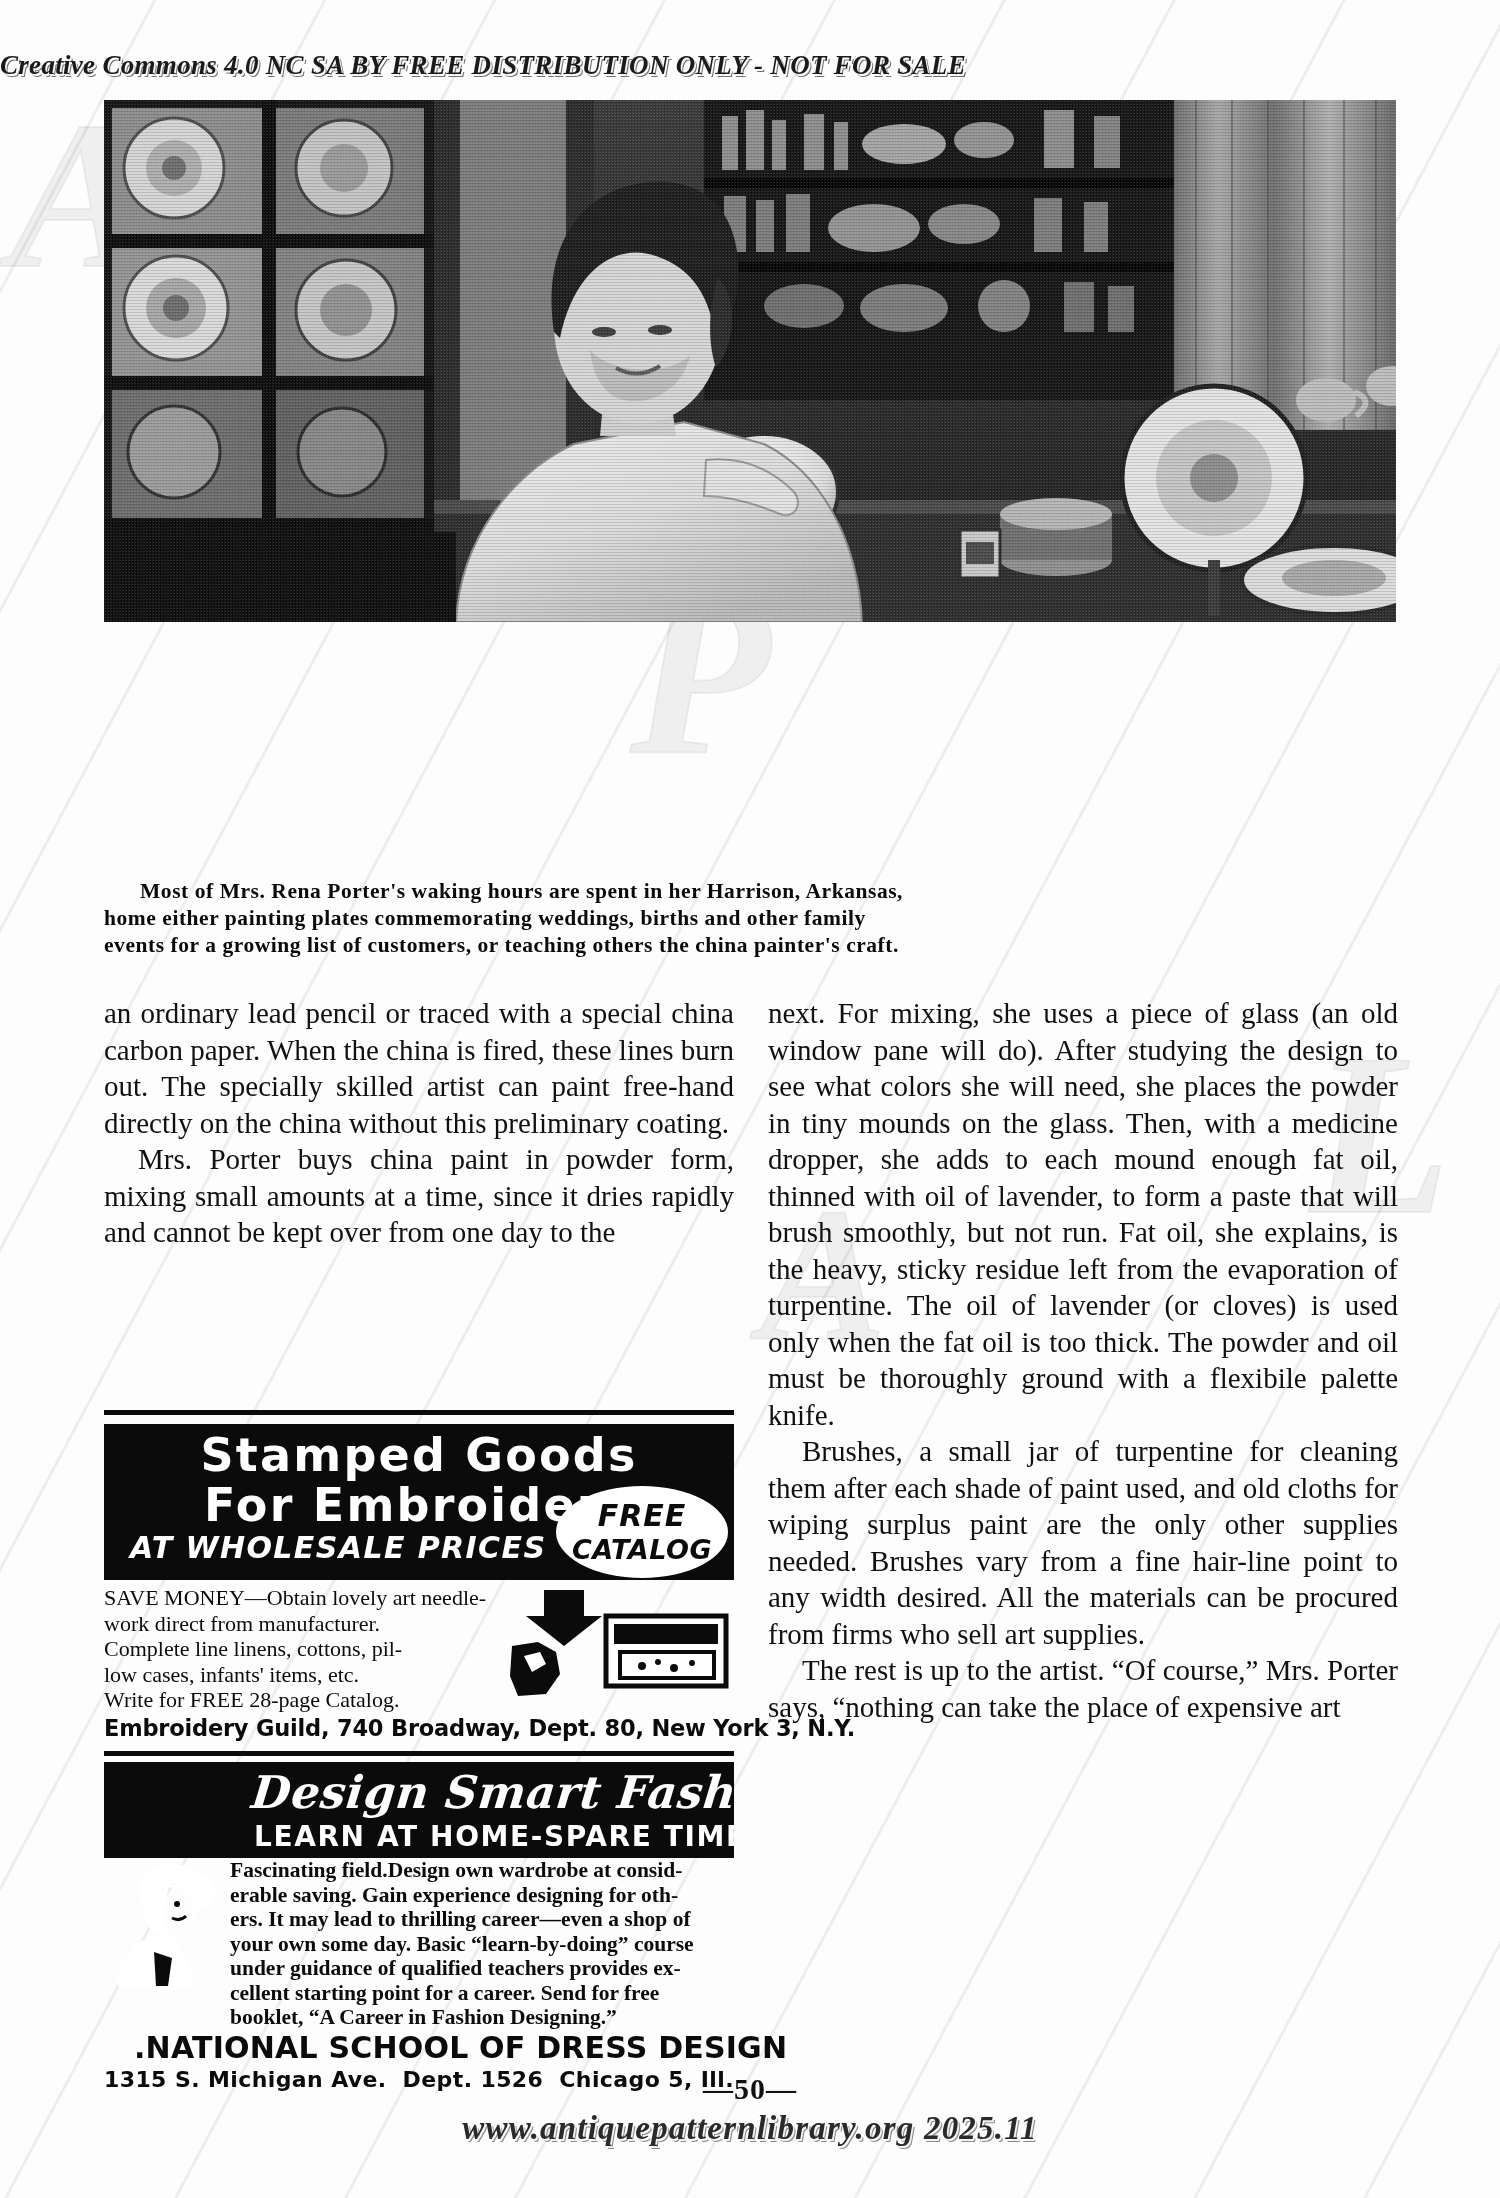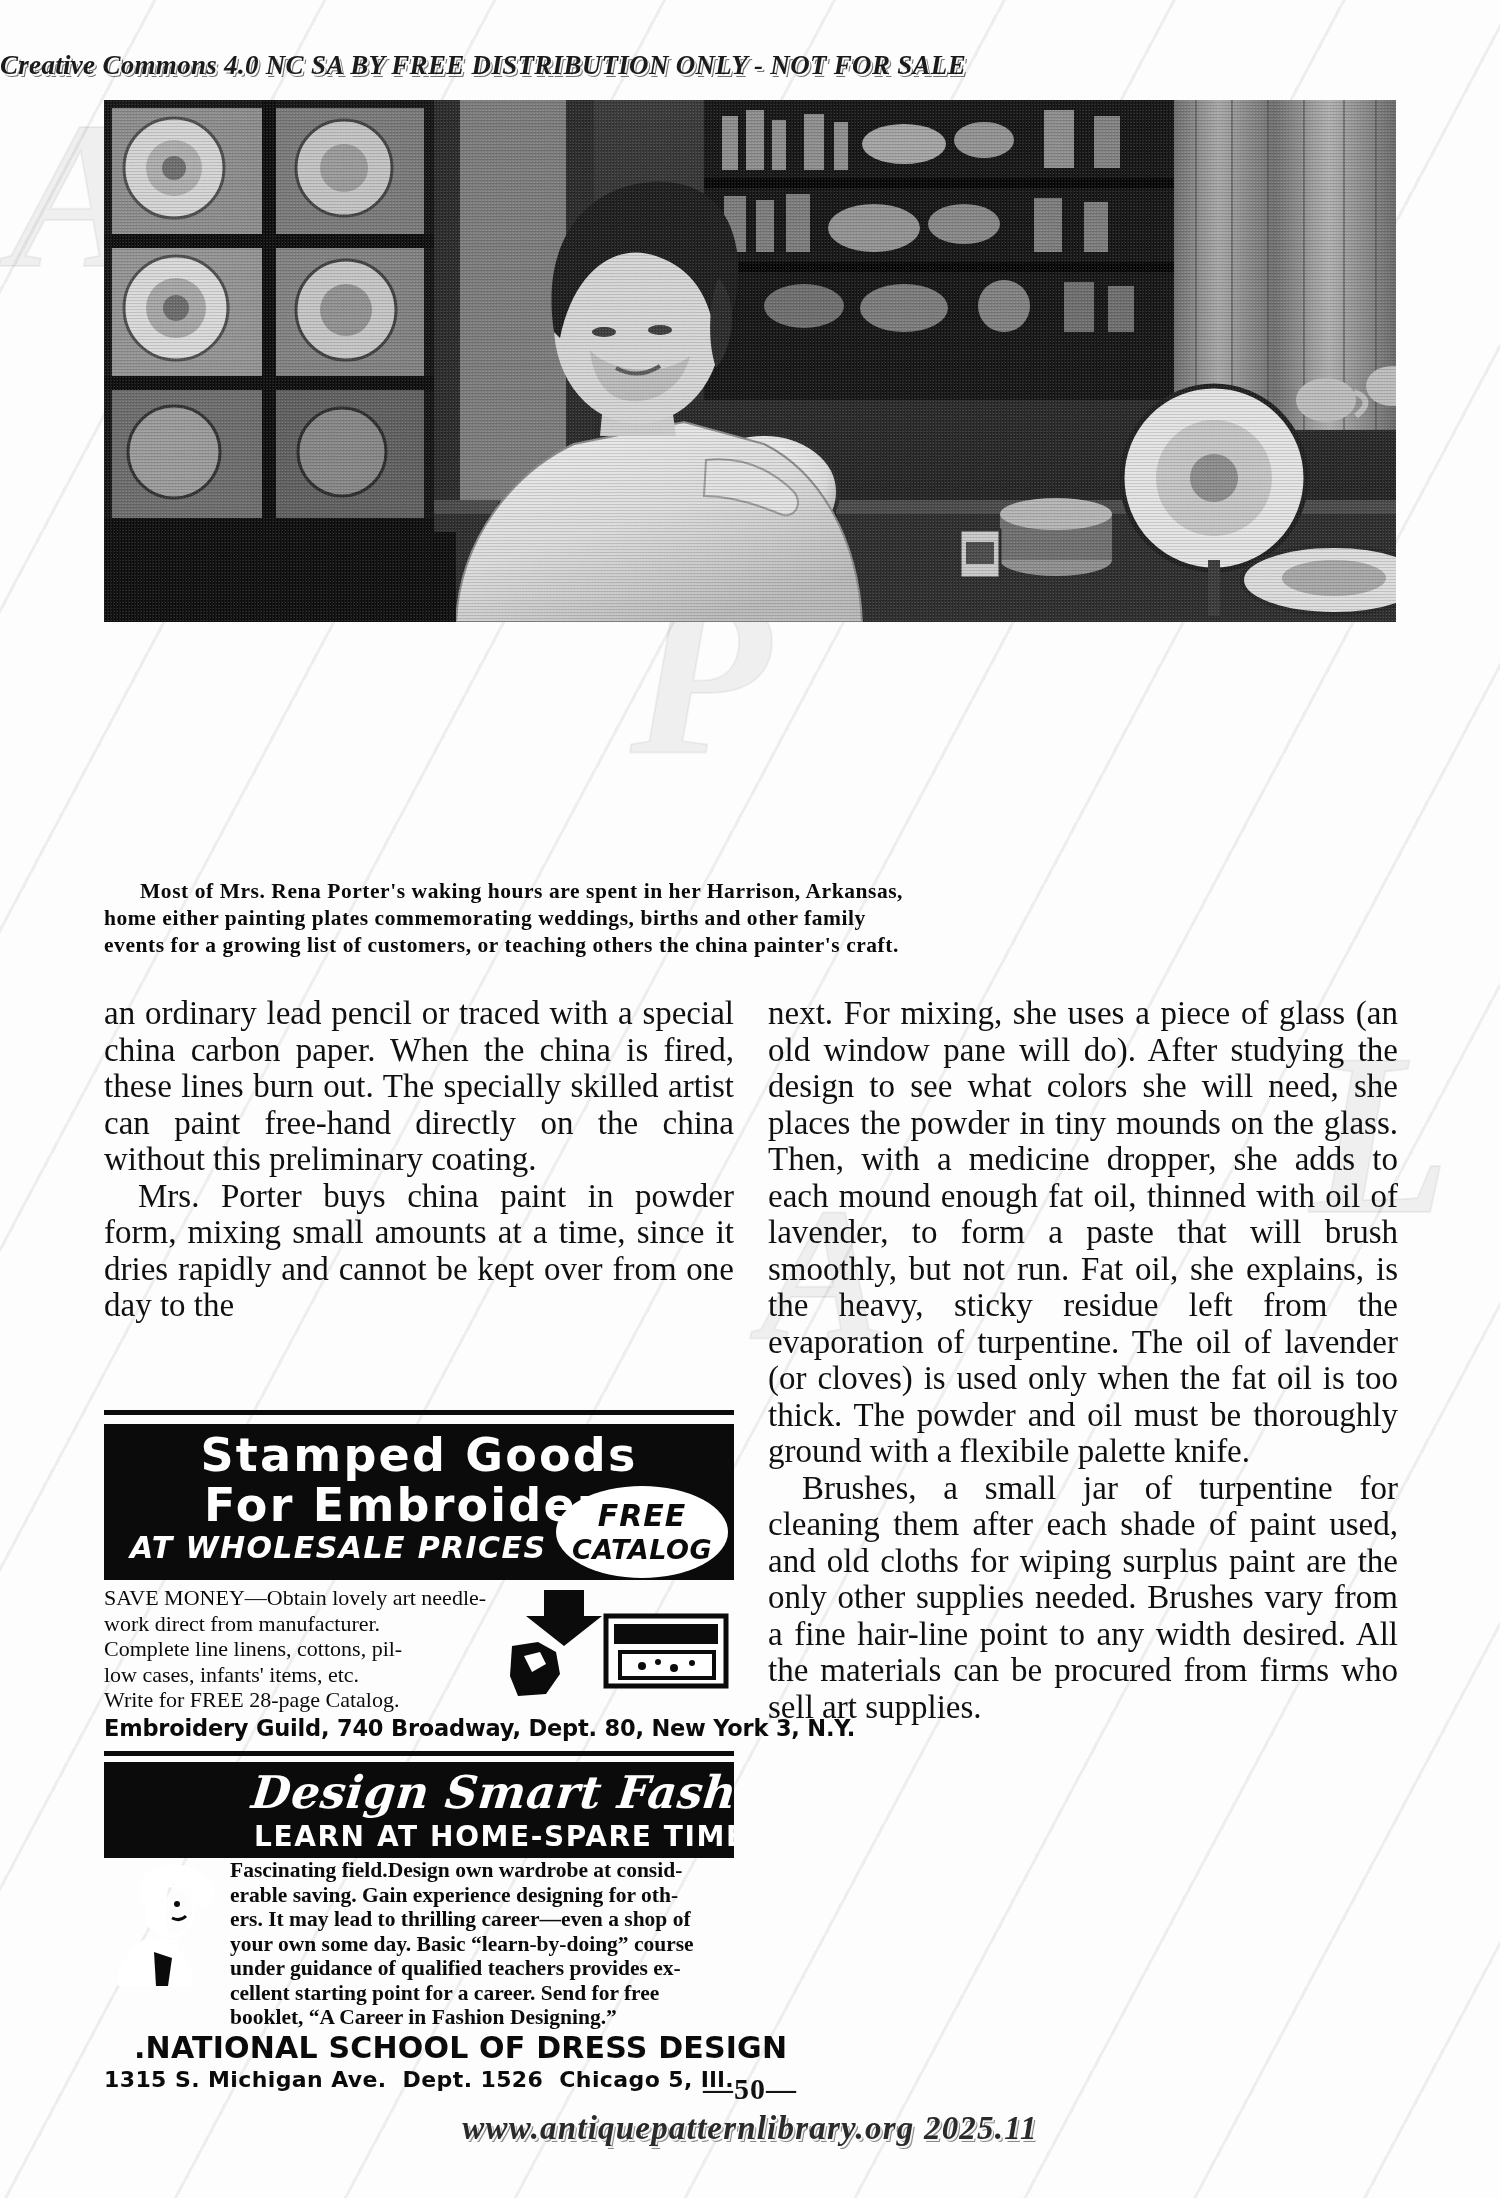--- a/index.html
+++ b/index.html
@@ -110,21 +110,21 @@
   }
   .caption .l1 { text-indent: 36px; }
   .caption div { white-space: nowrap; }
 
   
   .col {
     position: absolute;
     top: 995px;
     width: 630px;
     font-family: "Liberation Serif", serif;
-    font-size: 33px;
+    font-size: 29px;
     line-height: 36.5px;
     text-align: justify;
     color: #101010;
   }
   .col.left  { left: 104px; }
   .col.right { left: 768px; }
   .col p {
     margin: 0;
     text-indent: 34px;
   }
@@ -540,20 +540,21 @@
   </div>
 
   <div class="col left">
     <p class="noind">an ordinary lead pencil or traced with a special china carbon paper. When the china is fired, these lines burn out. The specially skilled artist can paint free-hand directly on the china without this preliminary coating.</p>
     <p>Mrs. Porter buys china paint in powder form, mixing small amounts at a time, since it dries rapidly and cannot be kept over from one day to the</p>
   </div>
 
   <div class="col right">
     <p class="noind">next. For mixing, she uses a piece of glass (an old window pane will do). After studying the design to see what colors she will need, she places the powder in tiny mounds on the glass. Then, with a medicine dropper, she adds to each mound enough fat oil, thinned with oil of lavender, to form a paste that will brush smoothly, but not run. Fat oil, she explains, is the heavy, sticky residue left from the evaporation of turpentine. The oil of lavender (or cloves) is used only when the fat oil is too thick. The powder and oil must be thoroughly ground with a flexibile palette knife.</p>
     <p>Brushes, a small jar of turpentine for cleaning them after each shade of paint used, and old cloths for wiping surplus paint are the only other supplies needed. Brushes vary from a fine hair-line point to any width desired. All the materials can be procured from firms who sell art supplies.</p>
+    <p>The rest is up to the artist. “Of course,” Mrs. Porter says, “nothing can take the place of expensive art</p>
   </div>
 
   <div class="ad1">
     <div class="rule-top"></div>
 
     <div class="ad1-banner">
       <div class="ad1-l1">Stamped Goods</div>
       <div class="ad1-l2">For Embroidery</div>
       <div class="ad1-l3">AT WHOLESALE PRICES</div>
       <div class="free-badge">

